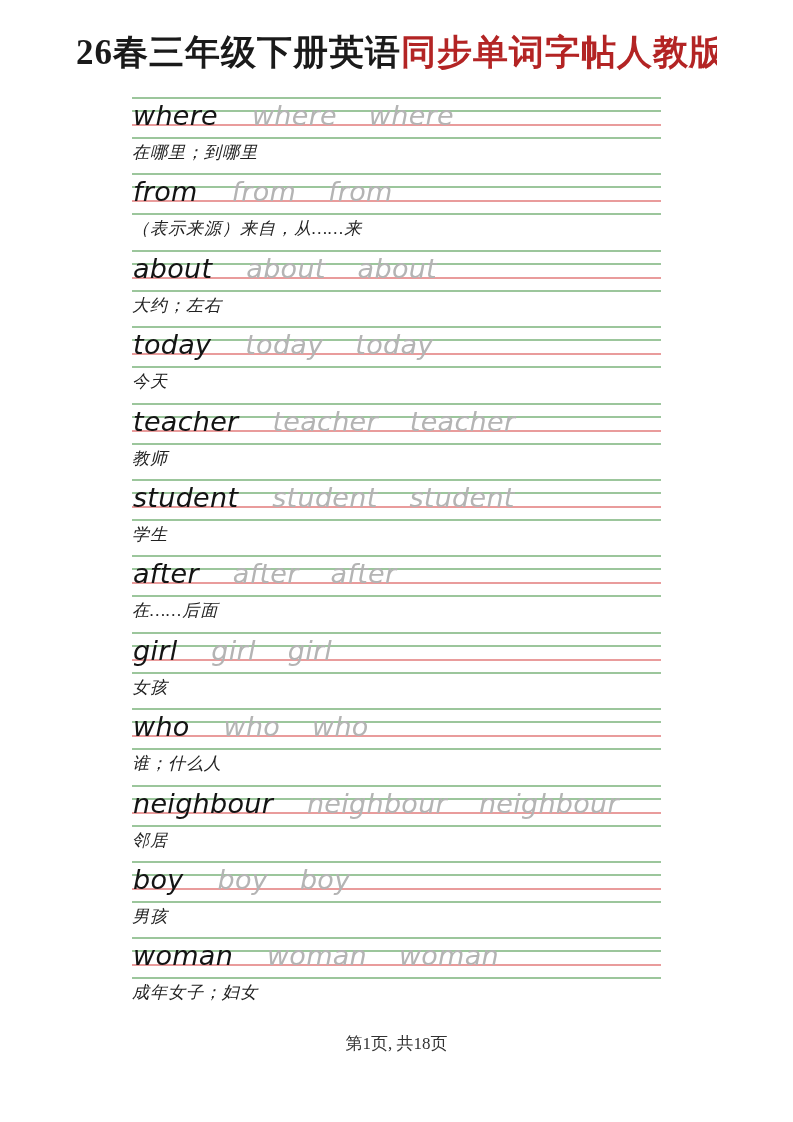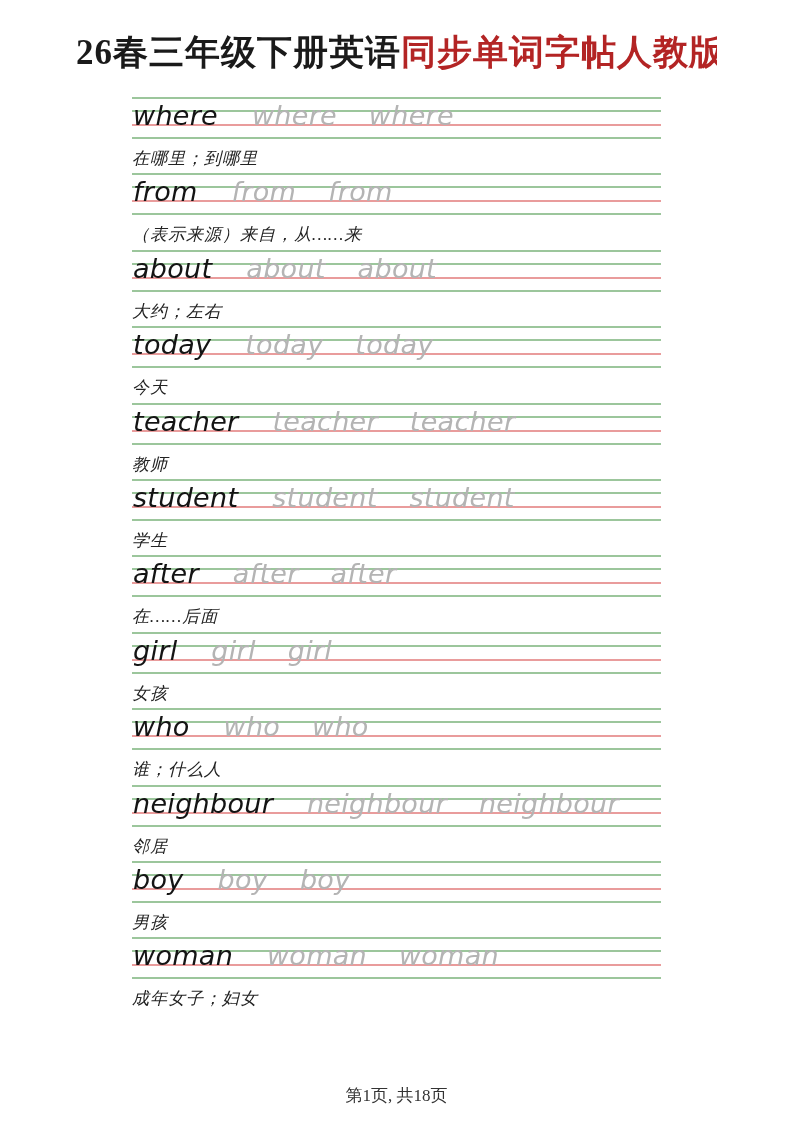--- a/index.html
+++ b/index.html
@@ -55,33 +55,33 @@
     line-height:38px;
     font-family:"DejaVu Sans", sans-serif;
     font-style:italic;
     font-size:27px;
     white-space:nowrap;
     letter-spacing:0.3px;
   }
   .word-main{color:var(--word-black);margin-right:25px;}
   .word-trace{color:var(--trace-gray);margin-right:23px;}
   .meaning{
-    margin-top:9px;
+    margin-top:3px;
     height:22px;
     line-height:22px;
     font-size:17px;
     font-style:italic;
     color:var(--meaning-color);
     font-family:"Liberation Serif", serif;
     letter-spacing:1px;
   }
   .footer{
     position:absolute;
     left:0; right:0;
-    top:1084px;
+    top:1032px;
     text-align:center;
     font-size:17px;
     color:#333333;
     font-family:"Liberation Serif", serif;
   }
 </style>
 </head>
 <body>
 
 <div class="page">

